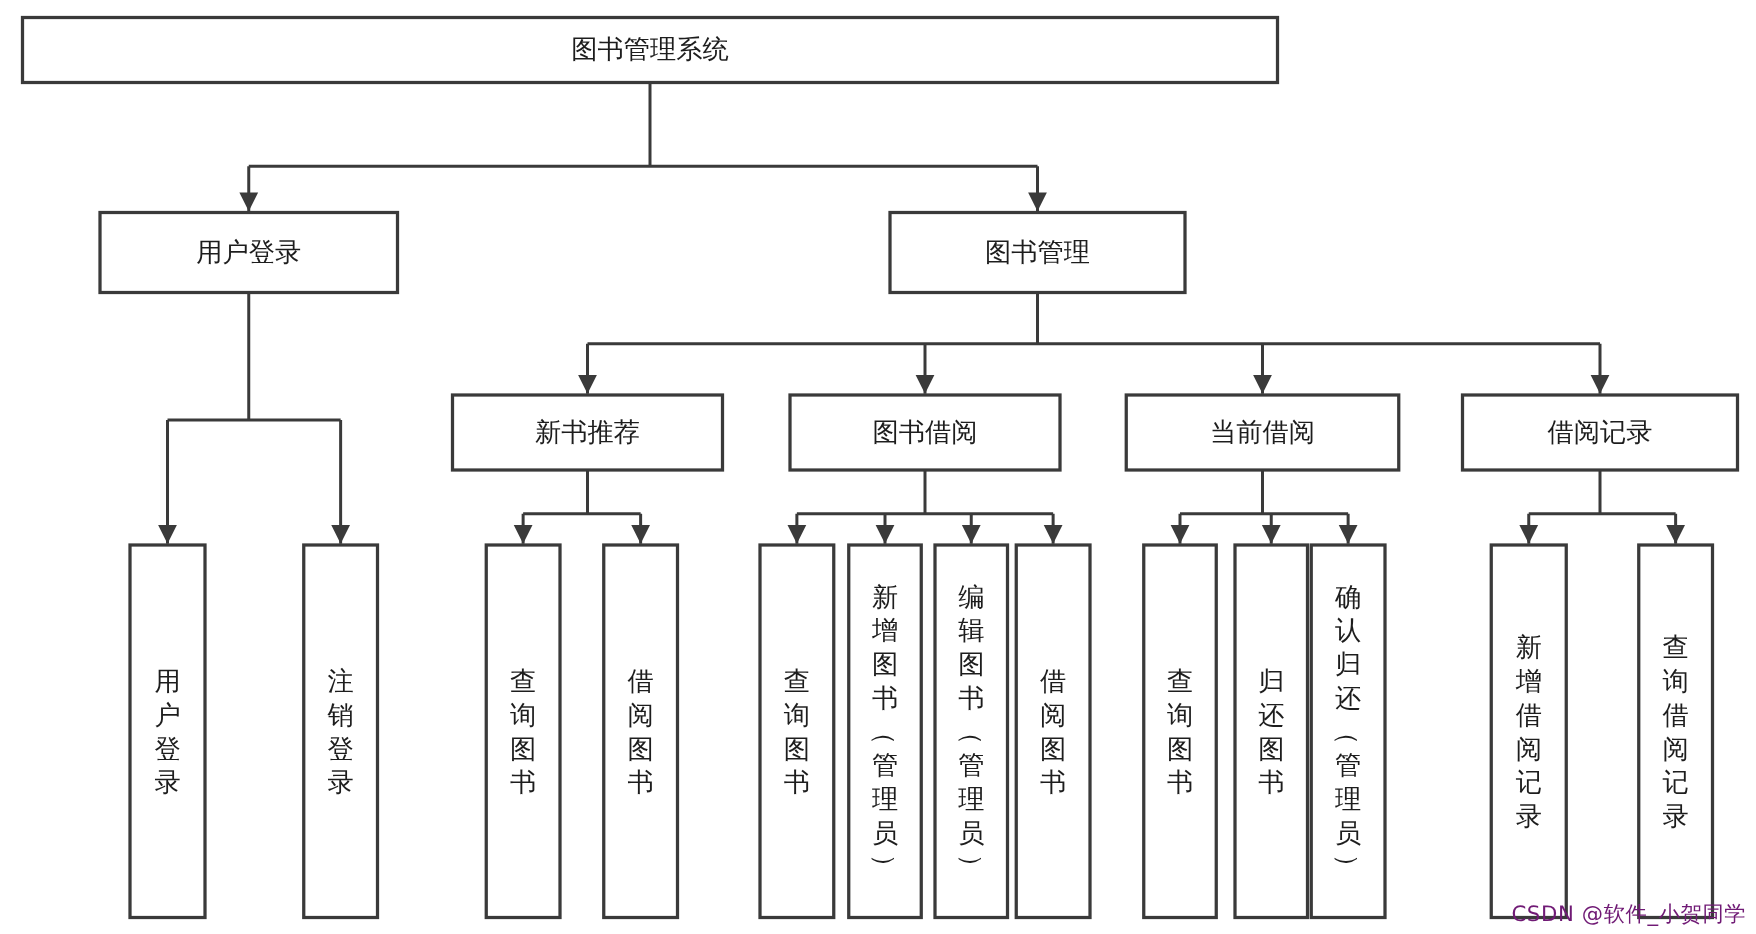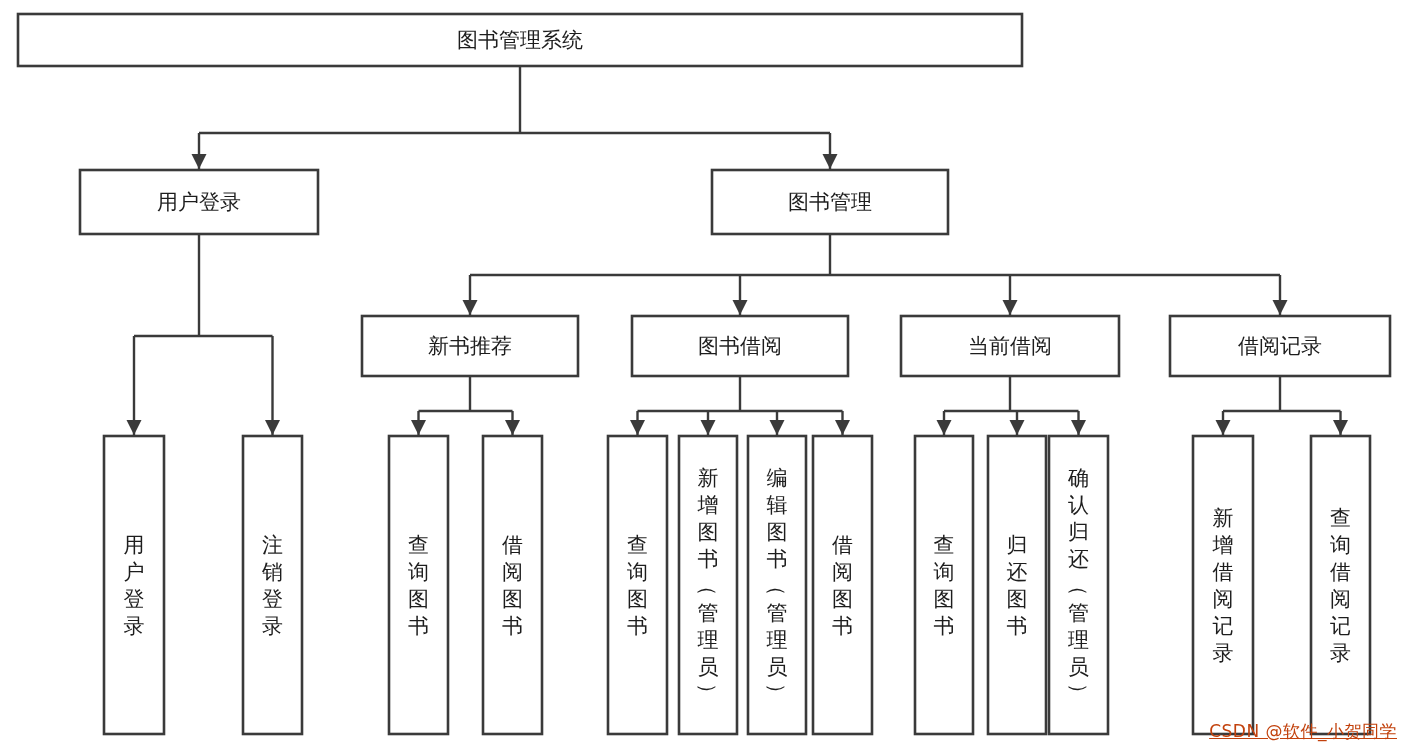--- a/index.html
+++ b/index.html
@@ -52,24 +52,23 @@
     font-size: 21px;
     fill: #1d1d1d;
     text-anchor: middle;
   }
   .watermark-text {
     position: absolute;
     right: 8px;
     bottom: 4px;
     font-family: "DejaVu Sans", "Liberation Sans", sans-serif;
     font-size: 17px;
-    color: #c2410c;
+    color: #701a75;
     white-space: nowrap;
     letter-spacing: 0.5px;
-    text-decoration: underline;
   }
 </style>
 </head>
 <body>
 
 <div id="diagram-root">
   <svg id="tree-svg" viewBox="0 0 1405 747">
     <defs></defs>
     <g id="connectors-layer">
         <path d="M520,66 L520,133" class="connector"></path>

